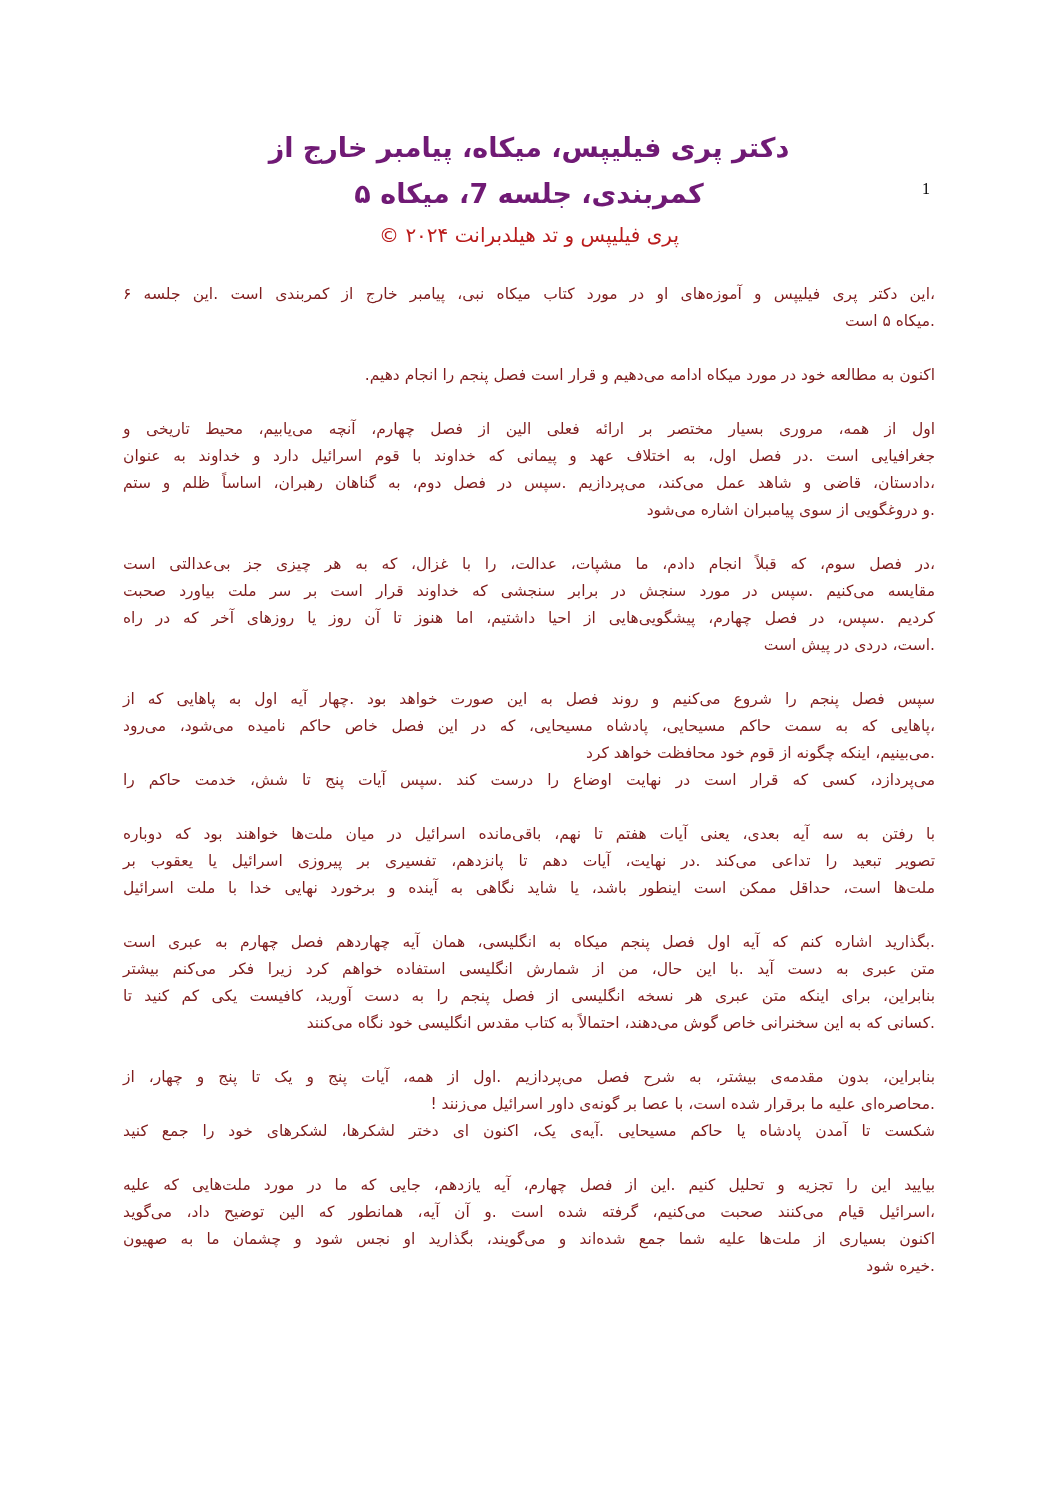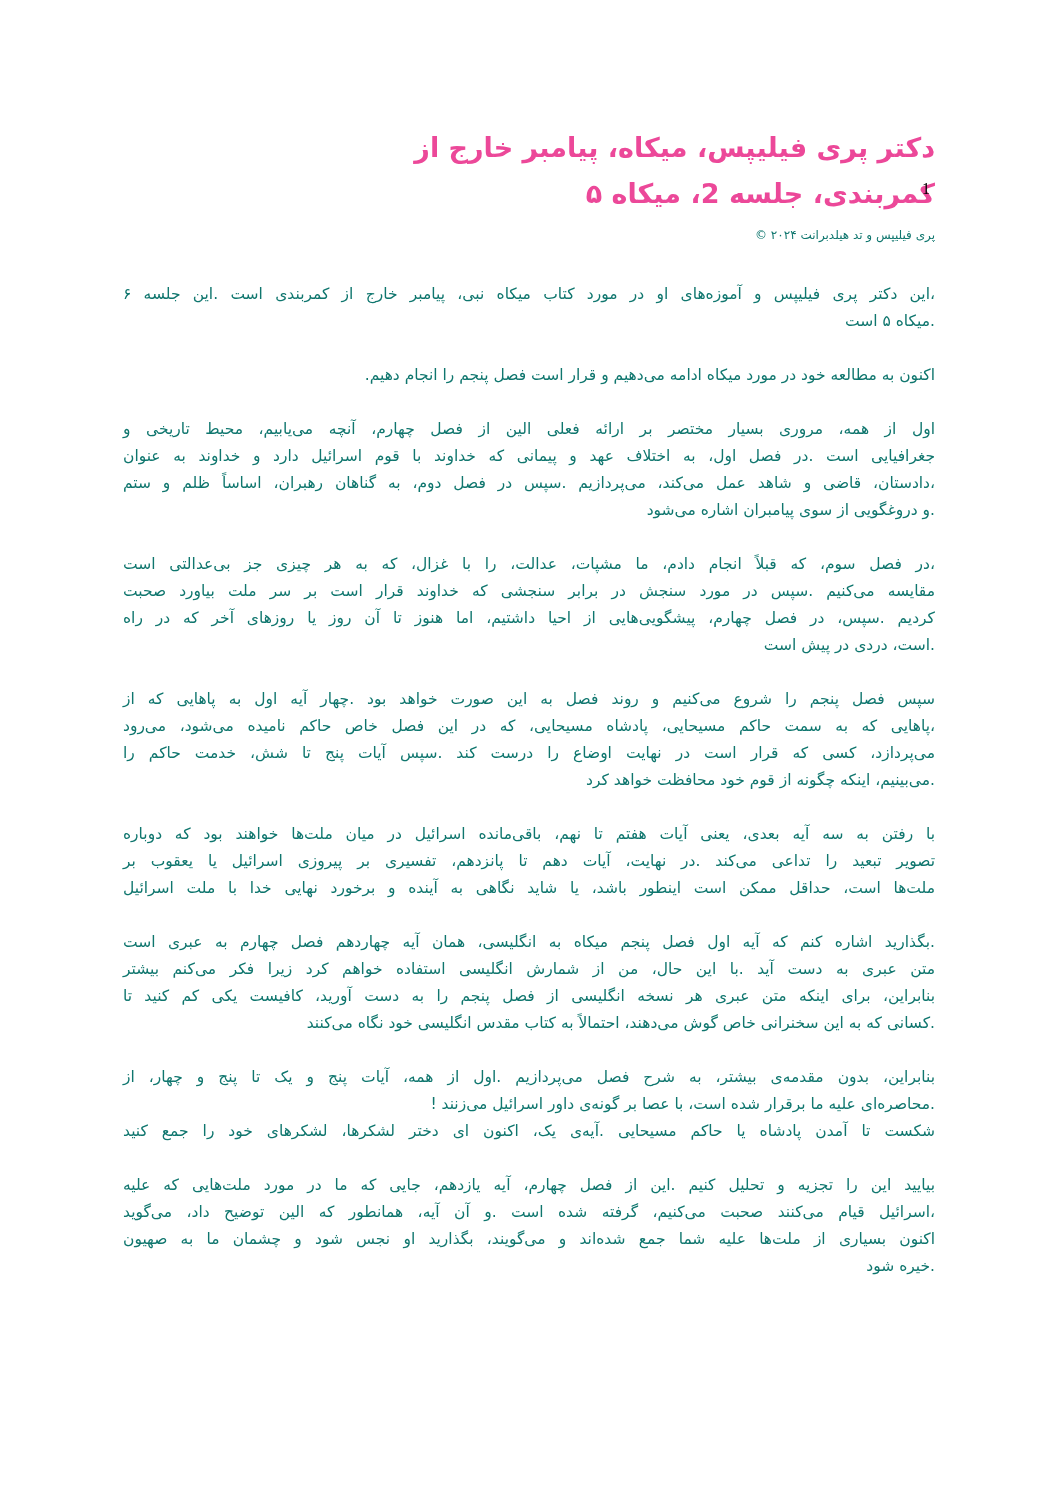--- a/index.html
+++ b/index.html
@@ -23,41 +23,43 @@
     top: 55px;
     right: 128px;
     font-family: "Liberation Serif", serif;
     font-size: 16px;
     color: #000000;
   }
   .title {
     margin: 125px auto 0 auto;
     width: 812px;
     direction: rtl;
+    text-align: center;
     font-weight: 700;
     font-size: 27px;
     line-height: 46px;
-    color: #ec4899;
+    color: #701a75;
   }
   .title .title-line { display: block; }
   .byline {
     margin: 6px auto 0 auto;
     width: 812px;
     direction: rtl;
-    font-size: 12px;
+    text-align: center;
+    font-size: 20px;
     line-height: 24px;
-    color: #0f766e;
+    color: #b91c1c;
   }
   .body-text {
     width: 812px;
     margin: 34px auto 0 auto;
     direction: rtl;
     font-size: 15.5px;
     line-height: 27px;
-    color: #0f766e;
+    color: #7f1d1d;
   }
   .para { margin-bottom: 27px; }
   .para:last-child { margin-bottom: 0; }
   .line {
     text-align: justify;
     text-align-last: justify;
     white-space: normal;
   }
   .line-last {
     text-align: right;
@@ -65,21 +67,21 @@
   }
 </style>
 </head>
 <body>
 
 <div class="page">
   <div class="page-number">1</div>
 
   <h1 class="title">
     <span class="title-line">دکتر پری فیلیپس، میکاه، پیامبر خارج از</span>
-    <span class="title-line">کمربندی، جلسه 2، میکاه ۵</span>
+    <span class="title-line">کمربندی، جلسه 7، میکاه ۵</span>
   </h1>
 
   <div class="byline">پری فیلیپس و تد هیلدبرانت ۲۰۲۴ ©</div>
 
   <div class="body-text">
       <div class="para">
         <div class="line">،این دکتر پری فیلیپس و آموزه‌های او در مورد کتاب میکاه نبی، پیامبر خارج از کمربندی است .این جلسه ۶</div>
         <div class="line line-last">.میکاه ۵ است</div>
       </div>
       <div class="para">
@@ -93,22 +95,22 @@
       </div>
       <div class="para">
         <div class="line">،در فصل سوم، که قبلاً انجام دادم، ما مشپات، عدالت، را با غزال، که به هر چیزی جز بی‌عدالتی است</div>
         <div class="line">مقایسه می‌کنیم .سپس در مورد سنجش در برابر سنجشی که خداوند قرار است بر سر ملت بیاورد صحبت</div>
         <div class="line">کردیم .سپس، در فصل چهارم، پیشگویی‌هایی از احیا داشتیم، اما هنوز تا آن روز یا روزهای آخر که در راه</div>
         <div class="line line-last">.است، دردی در پیش است</div>
       </div>
       <div class="para">
         <div class="line">سپس فصل پنجم را شروع می‌کنیم و روند فصل به این صورت خواهد بود .چهار آیه اول به پاهایی که از</div>
         <div class="line">،پاهایی که به سمت حاکم مسیحایی، پادشاه مسیحایی، که در این فصل خاص حاکم نامیده می‌شود، می‌رود</div>
+        <div class="line line-last">.می‌بینیم، اینکه چگونه از قوم خود محافظت خواهد کرد</div>
         <div class="line">می‌پردازد، کسی که قرار است در نهایت اوضاع را درست کند .سپس آیات پنج تا شش، خدمت حاکم را</div>
-        <div class="line line-last">.می‌بینیم، اینکه چگونه از قوم خود محافظت خواهد کرد</div>
       </div>
       <div class="para">
         <div class="line">با رفتن به سه آیه بعدی، یعنی آیات هفتم تا نهم، باقی‌مانده اسرائیل در میان ملت‌ها خواهند بود که دوباره</div>
         <div class="line">تصویر تبعید را تداعی می‌کند .در نهایت، آیات دهم تا پانزدهم، تفسیری بر پیروزی اسرائیل یا یعقوب بر</div>
         <div class="line">ملت‌ها است، حداقل ممکن است اینطور باشد، یا شاید نگاهی به آینده و برخورد نهایی خدا با ملت اسرائیل</div>
       </div>
       <div class="para">
         <div class="line">.بگذارید اشاره کنم که آیه اول فصل پنجم میکاه به انگلیسی، همان آیه چهاردهم فصل چهارم به عبری است</div>
         <div class="line">متن عبری به دست آید .با این حال، من از شمارش انگلیسی استفاده خواهم کرد زیرا فکر می‌کنم بیشتر</div>
         <div class="line">بنابراین، برای اینکه متن عبری هر نسخه انگلیسی از فصل پنجم را به دست آورید، کافیست یکی کم کنید تا</div>

